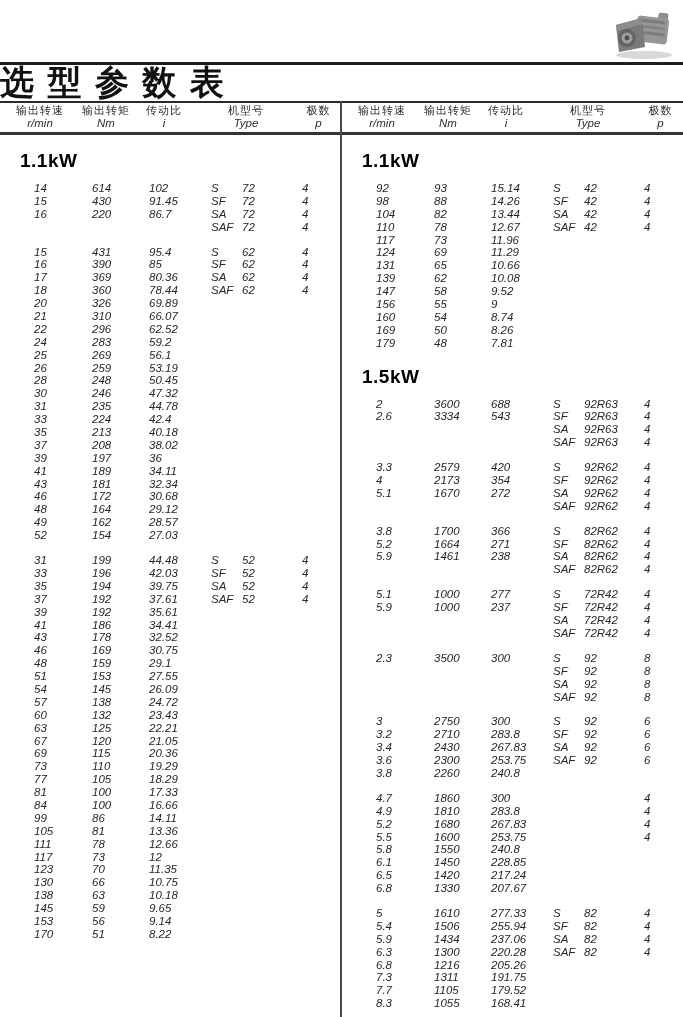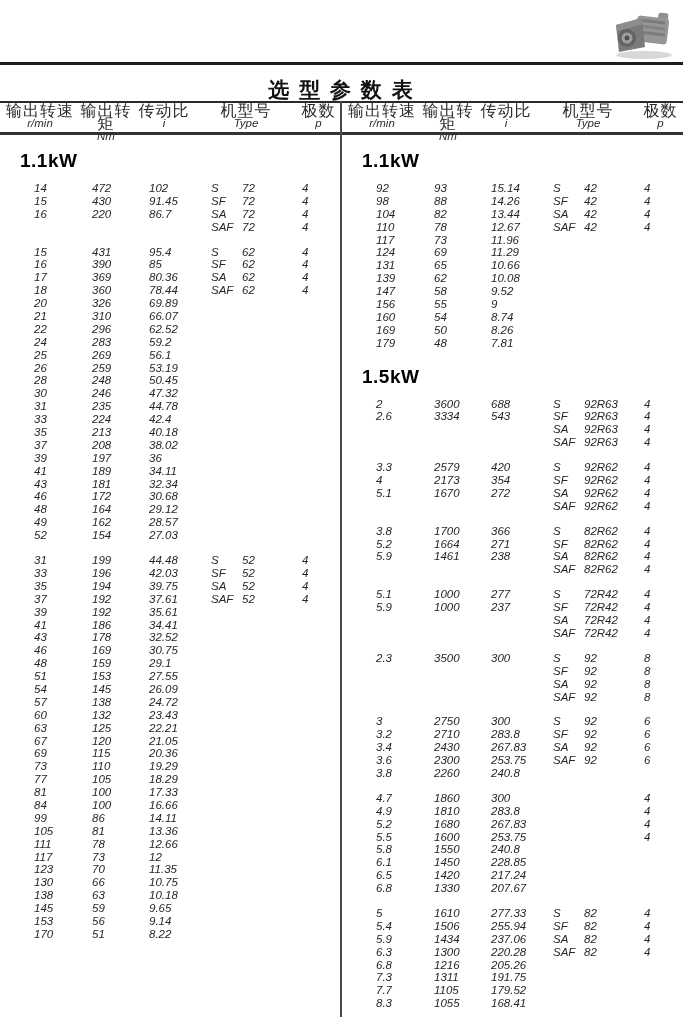--- a/index.html
+++ b/index.html
@@ -10,31 +10,31 @@
     color:#262626;
     position:relative;
     overflow:hidden;
   }
   .rule { position:absolute; left:0; width:683px; background:#1d1d1d; }
   .rule-top { top:62px; height:3px; }
   .rule-title { top:101px; height:2px; background:#2b2b2b; }
   .rule-header { top:132px; height:3px; background:#343434; }
   .page-title {
     position:absolute; top:63px; left:0; width:683px;
-    text-align:center; font-size:21px; font-weight:700; color:#111;
-    letter-spacing:2px; line-height:38px; white-space:pre;margin-top:8px;
+    text-align:left; font-size:34px; font-weight:700; color:#111;
+    letter-spacing:2px; line-height:38px; white-space:pre;
   }
   .motor-photo { position:absolute; top:5px; right:7px; width:68px; height:56px; }
   .col-divider { position:absolute; left:340px; top:101px; width:2px; height:916px; background:#4a4a4a; }
 
   .half-header { position:absolute; top:104px; width:341px; display:flex; }
   .half-header.left  { left:0; }
   .half-header.right { left:342px; }
   .hcol { text-align:center; }
-  .hcol .zh { font-size:16px; line-height:13px; color:#2c2c2c; letter-spacing:1px; }
+  .hcol .zh { font-size:11px; line-height:13px; color:#2c2c2c; letter-spacing:1px; }
   .hcol .en { font-size:11.5px; line-height:13px; color:#2c2c2c;font-style:italic; }
   .hcol:nth-child(1){ width:80px; }
   .hcol:nth-child(2){ width:52px; }
   .hcol:nth-child(3){ width:64px; }
   .hcol:nth-child(4){ width:100px; }
   .hcol:nth-child(5){ width:45px; }
 
   .half { position:absolute; top:136px; width:341px; }
   .half.left  { left:0; }
   .half.right { left:342px; }
@@ -120,21 +120,21 @@
   </div>
 
 <div class="rule rule-header"></div>
 <div class="col-divider"></div>
 
 <div class="half left" id="col-left">
     <div class="section-heading">1.1kW</div>
     <div class="group">
       <div class="row">
         <div class="cell c-speed">14</div>
-        <div class="cell c-torque">472</div>
+        <div class="cell c-torque">614</div>
         <div class="cell c-ratio">102</div>
         <div class="cell c-tcode">S</div>
         <div class="cell c-tsize">72</div>
         <div class="cell c-p">4</div>
       </div>
       <div class="row">
         <div class="cell c-speed">15</div>
         <div class="cell c-torque">430</div>
         <div class="cell c-ratio">91.45</div>
         <div class="cell c-tcode">SF</div>

